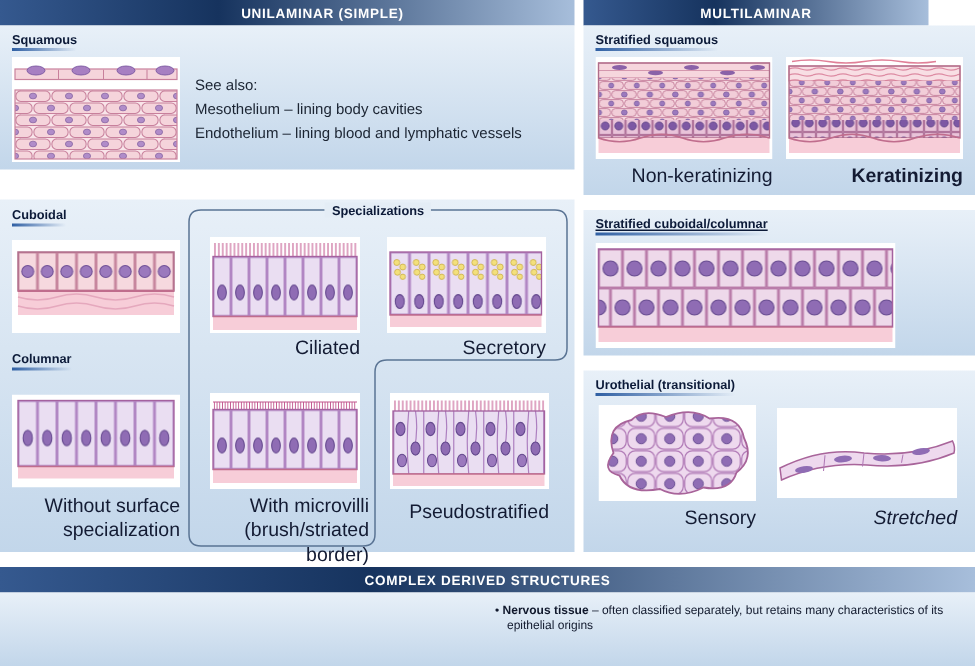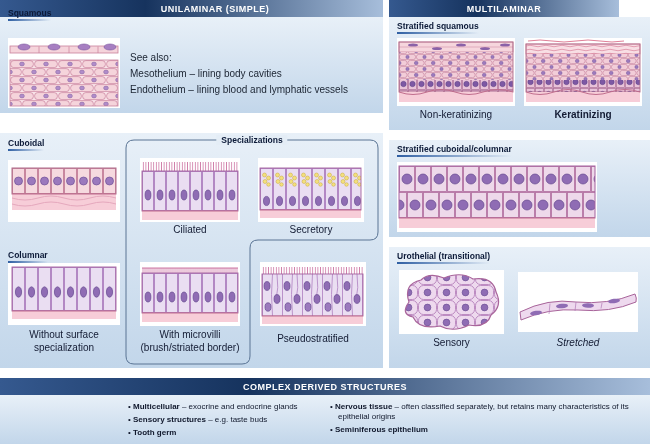--- a/index.html
+++ b/index.html
@@ -13,21 +13,21 @@
   }
   .panel { position:absolute; background:linear-gradient(180deg,#e8f0f8 0%,#c2d6ea 100%); }
 
   .lbl {
     position:absolute; font-size:8.5px; font-weight:bold; color:#0c1a38;
     display:inline-block; padding-right:8px;
   }
   .lbl::after { content:""; display:block; height:2px; margin-top:1px;
     background:linear-gradient(90deg,#2f5fa3,rgba(47,95,163,0)); }
 
-  .cap { position:absolute; font-size:10px; color:#131b33; text-align:center; line-height:1.25; }
+  .cap { position:absolute; font-size:13px; color:#131b33; text-align:right; line-height:1.25; }
 
   .seealso { position:absolute; font-size:10px; color:#1b2432; line-height:1.6; }
 
   .spectitle {
     position:absolute; font-size:8.5px; font-weight:bold; color:#0c1a38;
     background:#e4edf6; padding:0 5px; transform:translateX(-50%);
   }
   .specbox { position:absolute; }
 
   .bullets { position:absolute; font-size:8px; color:#10182c; }
@@ -129,21 +129,21 @@
     <span>MULTILAMINAR</span>
   </div>
 
   <div class="panel" style="left:0;top:17px;width:383px;height:96px;"></div>
   <div class="panel" style="left:0;top:133px;width:383px;height:235px;"></div>
 
   <div class="panel" style="left:389px;top:17px;width:261px;height:113px;"></div>
   <div class="panel" style="left:389px;top:140px;width:261px;height:97px;"></div>
   <div class="panel" style="left:389px;top:247px;width:261px;height:121px;"></div>
 
-  <span class="lbl" style="left:8px;top:8px;text-align:right;">Squamous</span>
+  <span class="lbl" style="left:8px;top:21px;text-align:right;">Squamous</span>
   <div class="illo" style="left:8px;top:38px;">
     <svg width="112" height="70">
       <rect width="112" height="70" fill="#ffffff"></rect>
       <rect x="2" y="8" width="108" height="7" fill="#f5d4db" stroke="#c8809c" stroke-width="0.8"></rect>
       <ellipse cx="16" cy="9" rx="6" ry="3" fill="#a77fc2" stroke="#7a58a0" stroke-width="0.6"></ellipse>
       <ellipse cx="46" cy="9" rx="6" ry="3" fill="#a77fc2" stroke="#7a58a0" stroke-width="0.6"></ellipse>
       <ellipse cx="76" cy="9" rx="6" ry="3" fill="#a77fc2" stroke="#7a58a0" stroke-width="0.6"></ellipse>
       <ellipse cx="102" cy="9" rx="6" ry="3" fill="#a77fc2" stroke="#7a58a0" stroke-width="0.6"></ellipse>
       <line x1="31" y1="8.5" x2="31" y2="15" stroke="#c8809c" stroke-width="0.7"></line>
       <line x1="61" y1="8.5" x2="61" y2="15" stroke="#c8809c" stroke-width="0.7"></line>
@@ -200,21 +200,21 @@
       <g transform="translate(2,10)">
         <rect width="101" height="42" fill="url(#pSec)"></rect>
         <rect width="101" height="42" fill="none" stroke="#a4629f" stroke-width="0.9"></rect>
         <rect y="42" width="101" height="8" fill="#f7cdd8"></rect>
         <line y1="42" x2="101" y2="42" stroke="#c06d8d" stroke-width="1.1"></line>
       </g>
     </svg>
   </div>
   <div class="cap" style="left:258px;top:224px;width:106px;">Secretory</div>
 
-  <span class="lbl" style="left:8px;top:250px;">Columnar</span>
+  <span class="lbl" style="left:8px;top:234px;">Columnar</span>
   <div class="illo" style="left:8px;top:263px;">
     <svg width="112" height="62">
       <rect width="112" height="62" fill="#ffffff"></rect>
       <g transform="translate(4,4)">
         <rect width="104" height="44" fill="url(#pCol)"></rect>
         <rect width="104" height="44" fill="none" stroke="#a4629f" stroke-width="0.9"></rect>
         <rect y="44" width="104" height="8" fill="#f7cdd8"></rect>
         <line y1="44" x2="104" y2="44" stroke="#c06d8d" stroke-width="1.1"></line>
       </g>
     </svg>
@@ -281,21 +281,21 @@
         <rect y="14" width="114" height="26" fill="url(#pPoly)"></rect>
         <rect y="40" width="114" height="12" fill="url(#pBasal)"></rect>
         <rect y="4" width="114" height="48" fill="none" stroke="#b06d8a" stroke-width="0.9"></rect>
         <path d="M0,52 H114 V62 H0 Z" fill="#f7cdd8"></path>
         <path d="M0,52 q14,5 28,0 q14,-5 28,0 q14,5 28,0 q15,-5 30,0" stroke="#c06d8d" stroke-width="1" fill="none"></path>
       </g>
     </svg>
   </div>
   <div class="cap" style="left:524px;top:109px;width:118px;font-weight:bold;">Keratinizing</div>
 
-  <span class="lbl" style="left:397px;top:144px;">Stratified cuboidal/columnar</span>
+  <span class="lbl" style="left:397px;top:144px;text-decoration:underline;">Stratified cuboidal/columnar</span>
   <div class="illo" style="left:397px;top:162px;">
     <svg width="200" height="70">
       <rect width="200" height="70" fill="#ffffff"></rect>
       <g transform="translate(2,4)">
         <rect width="196" height="26" fill="url(#pCuboidBig)"></rect>
         <g transform="translate(8,26)">
             <rect x="-8" width="196" height="26" fill="url(#pCuboidBig)"></rect>
           </g>
         <rect width="196" height="52" fill="none" stroke="#a4629f" stroke-width="1"></rect>
         <rect y="52" width="196" height="10" fill="#f7cdd8"></rect>
@@ -324,23 +324,17 @@
       <path d="M32,31.5 L31,42 M58,30 L57,39 M84,31 L83,36.5" stroke="#b079b6" stroke-width="0.7"></path>
     </svg>
   </div>
   <div class="cap" style="left:518px;top:337px;width:120px;font-style:italic;">Stretched</div>
 
   <div class="hdr" style="left:0;top:378px;width:650px;align-items:center;">
     <span>COMPLEX DERIVED STRUCTURES</span>
   </div>
   <div class="panel" style="left:0;top:395px;width:650px;height:49px;"></div>
 
-  <div class="bullets" style="left:128px;top:402px;width:196px;">
-    <div class="bullet"><b>Multicellular</b><span> – exocrine and endocrine glands</span></div>
-    <div class="bullet"><b>Sensory structures</b><span> – e.g. taste buds</span></div>
-    <div class="bullet"><b>Tooth germ</b><span></span></div>
-  </div>
   <div class="bullets" style="left:330px;top:402px;width:312px;">
     <div class="bullet"><b>Nervous tissue</b><span> – often classified separately, but retains many characteristics of its epithelial origins</span></div>
-    <div class="bullet"><b>Seminiferous epithelium</b><span></span></div>
   </div>
 
 </div>
 
 </body></html>

